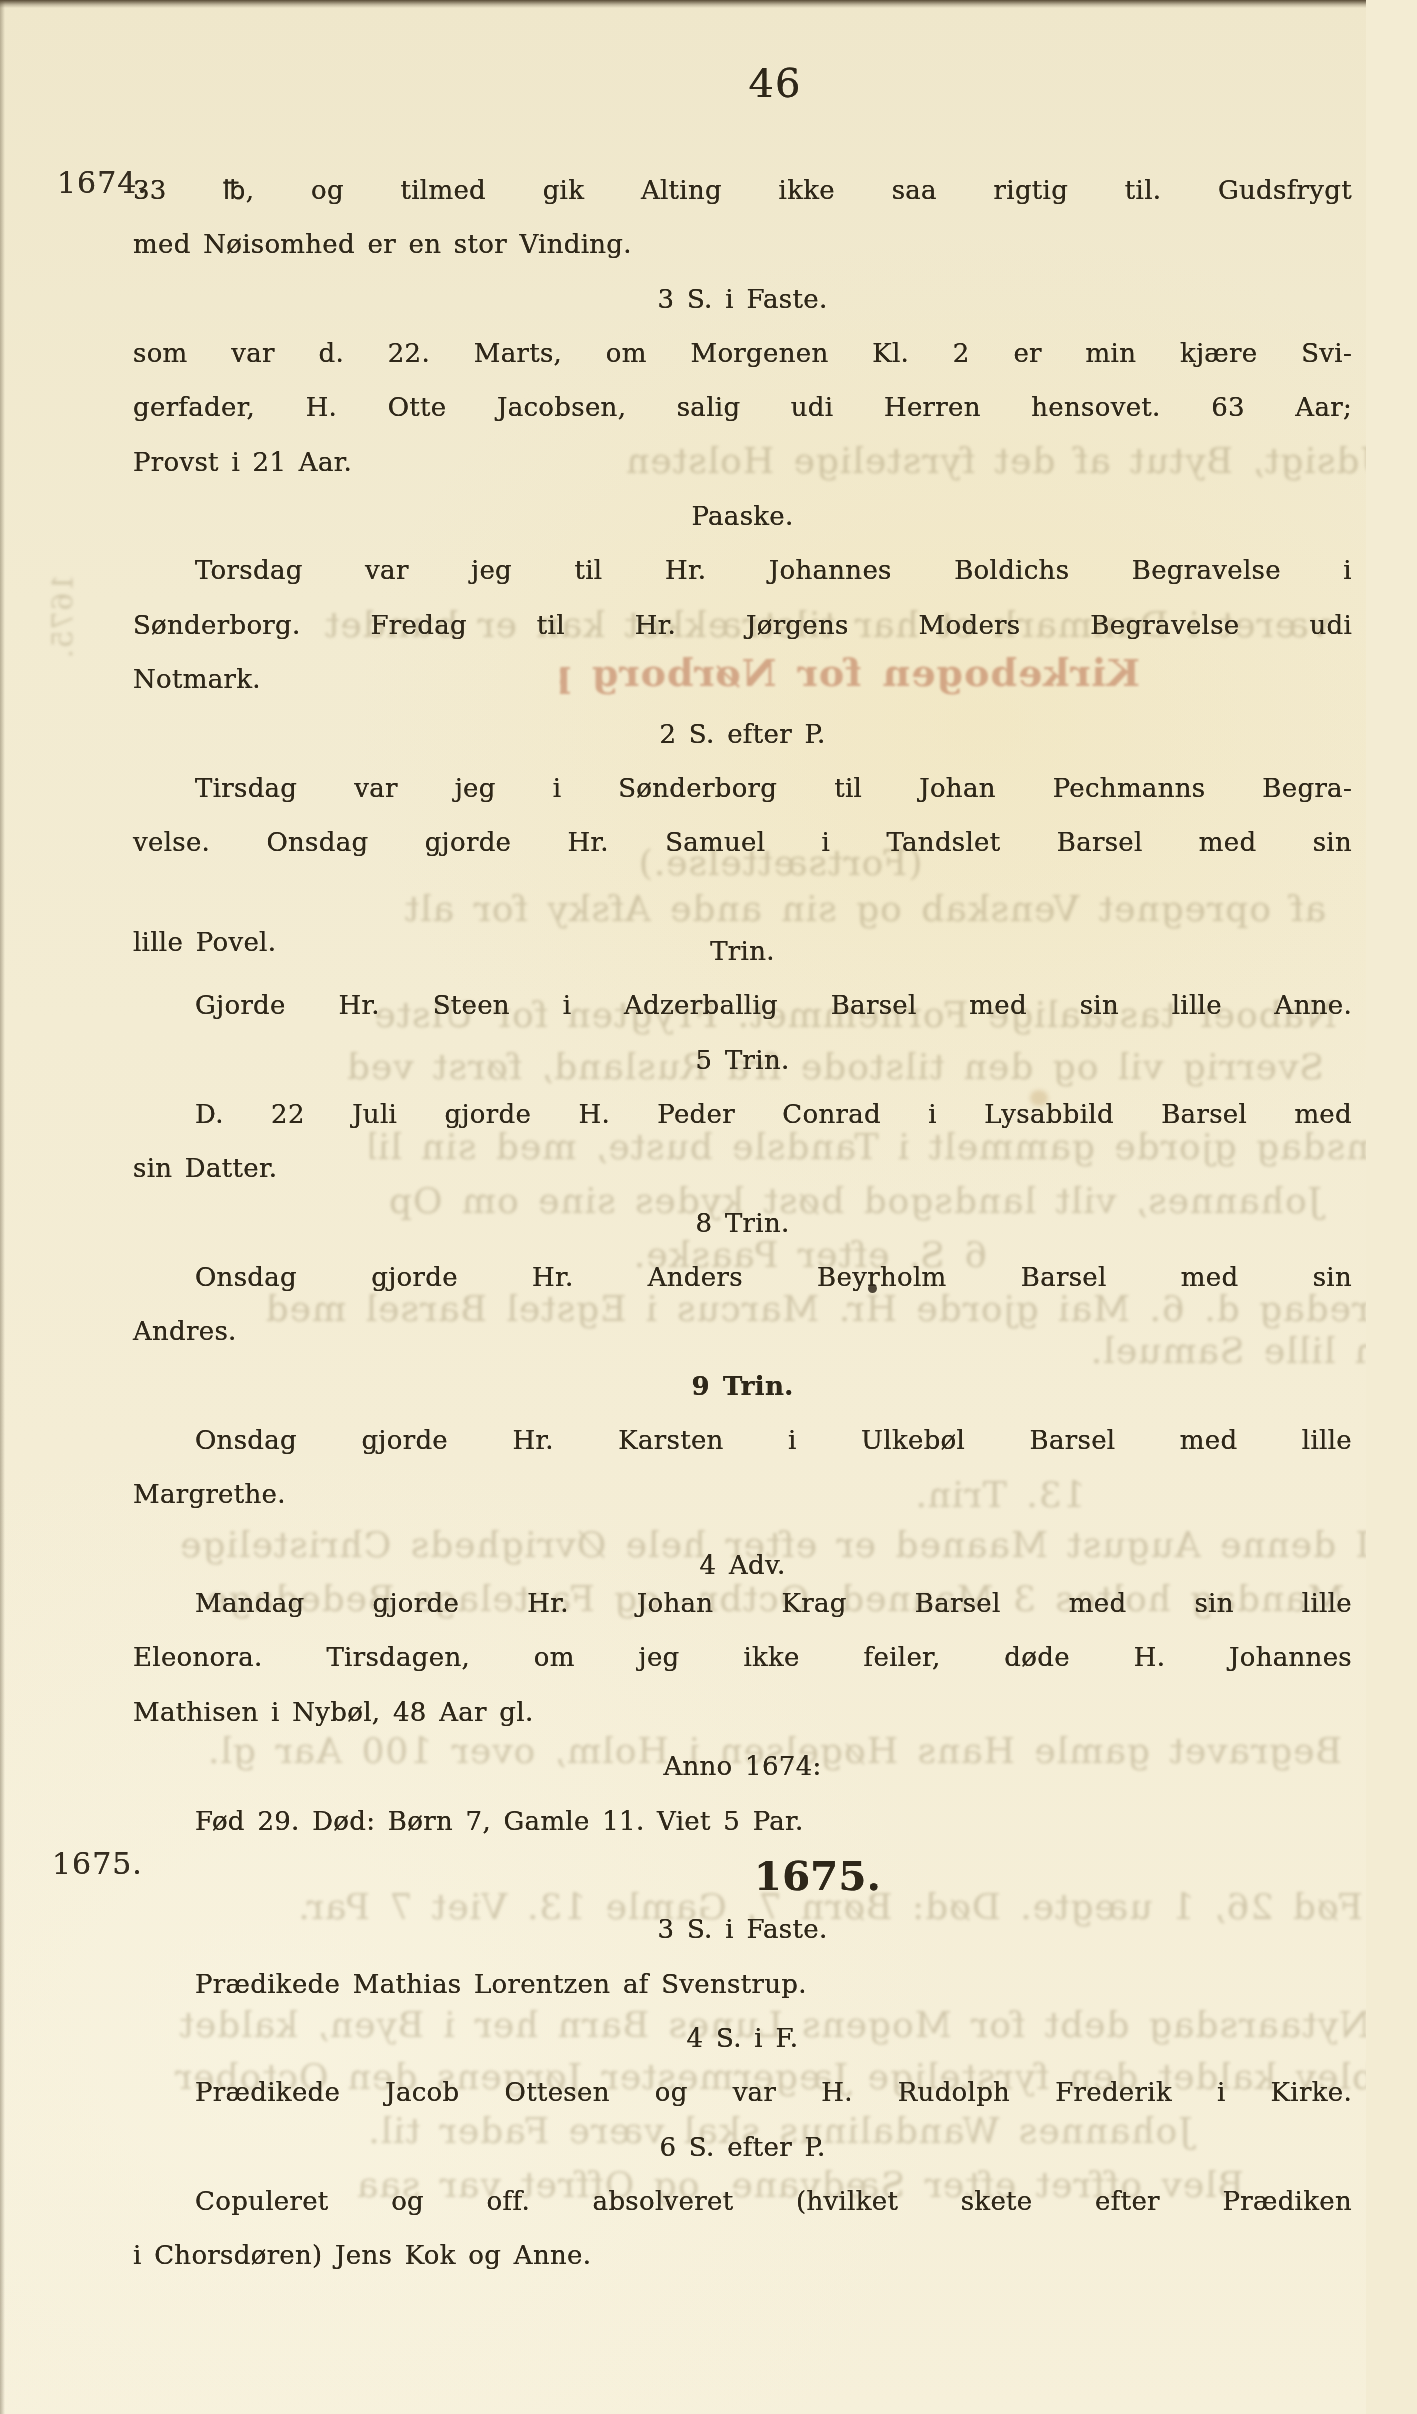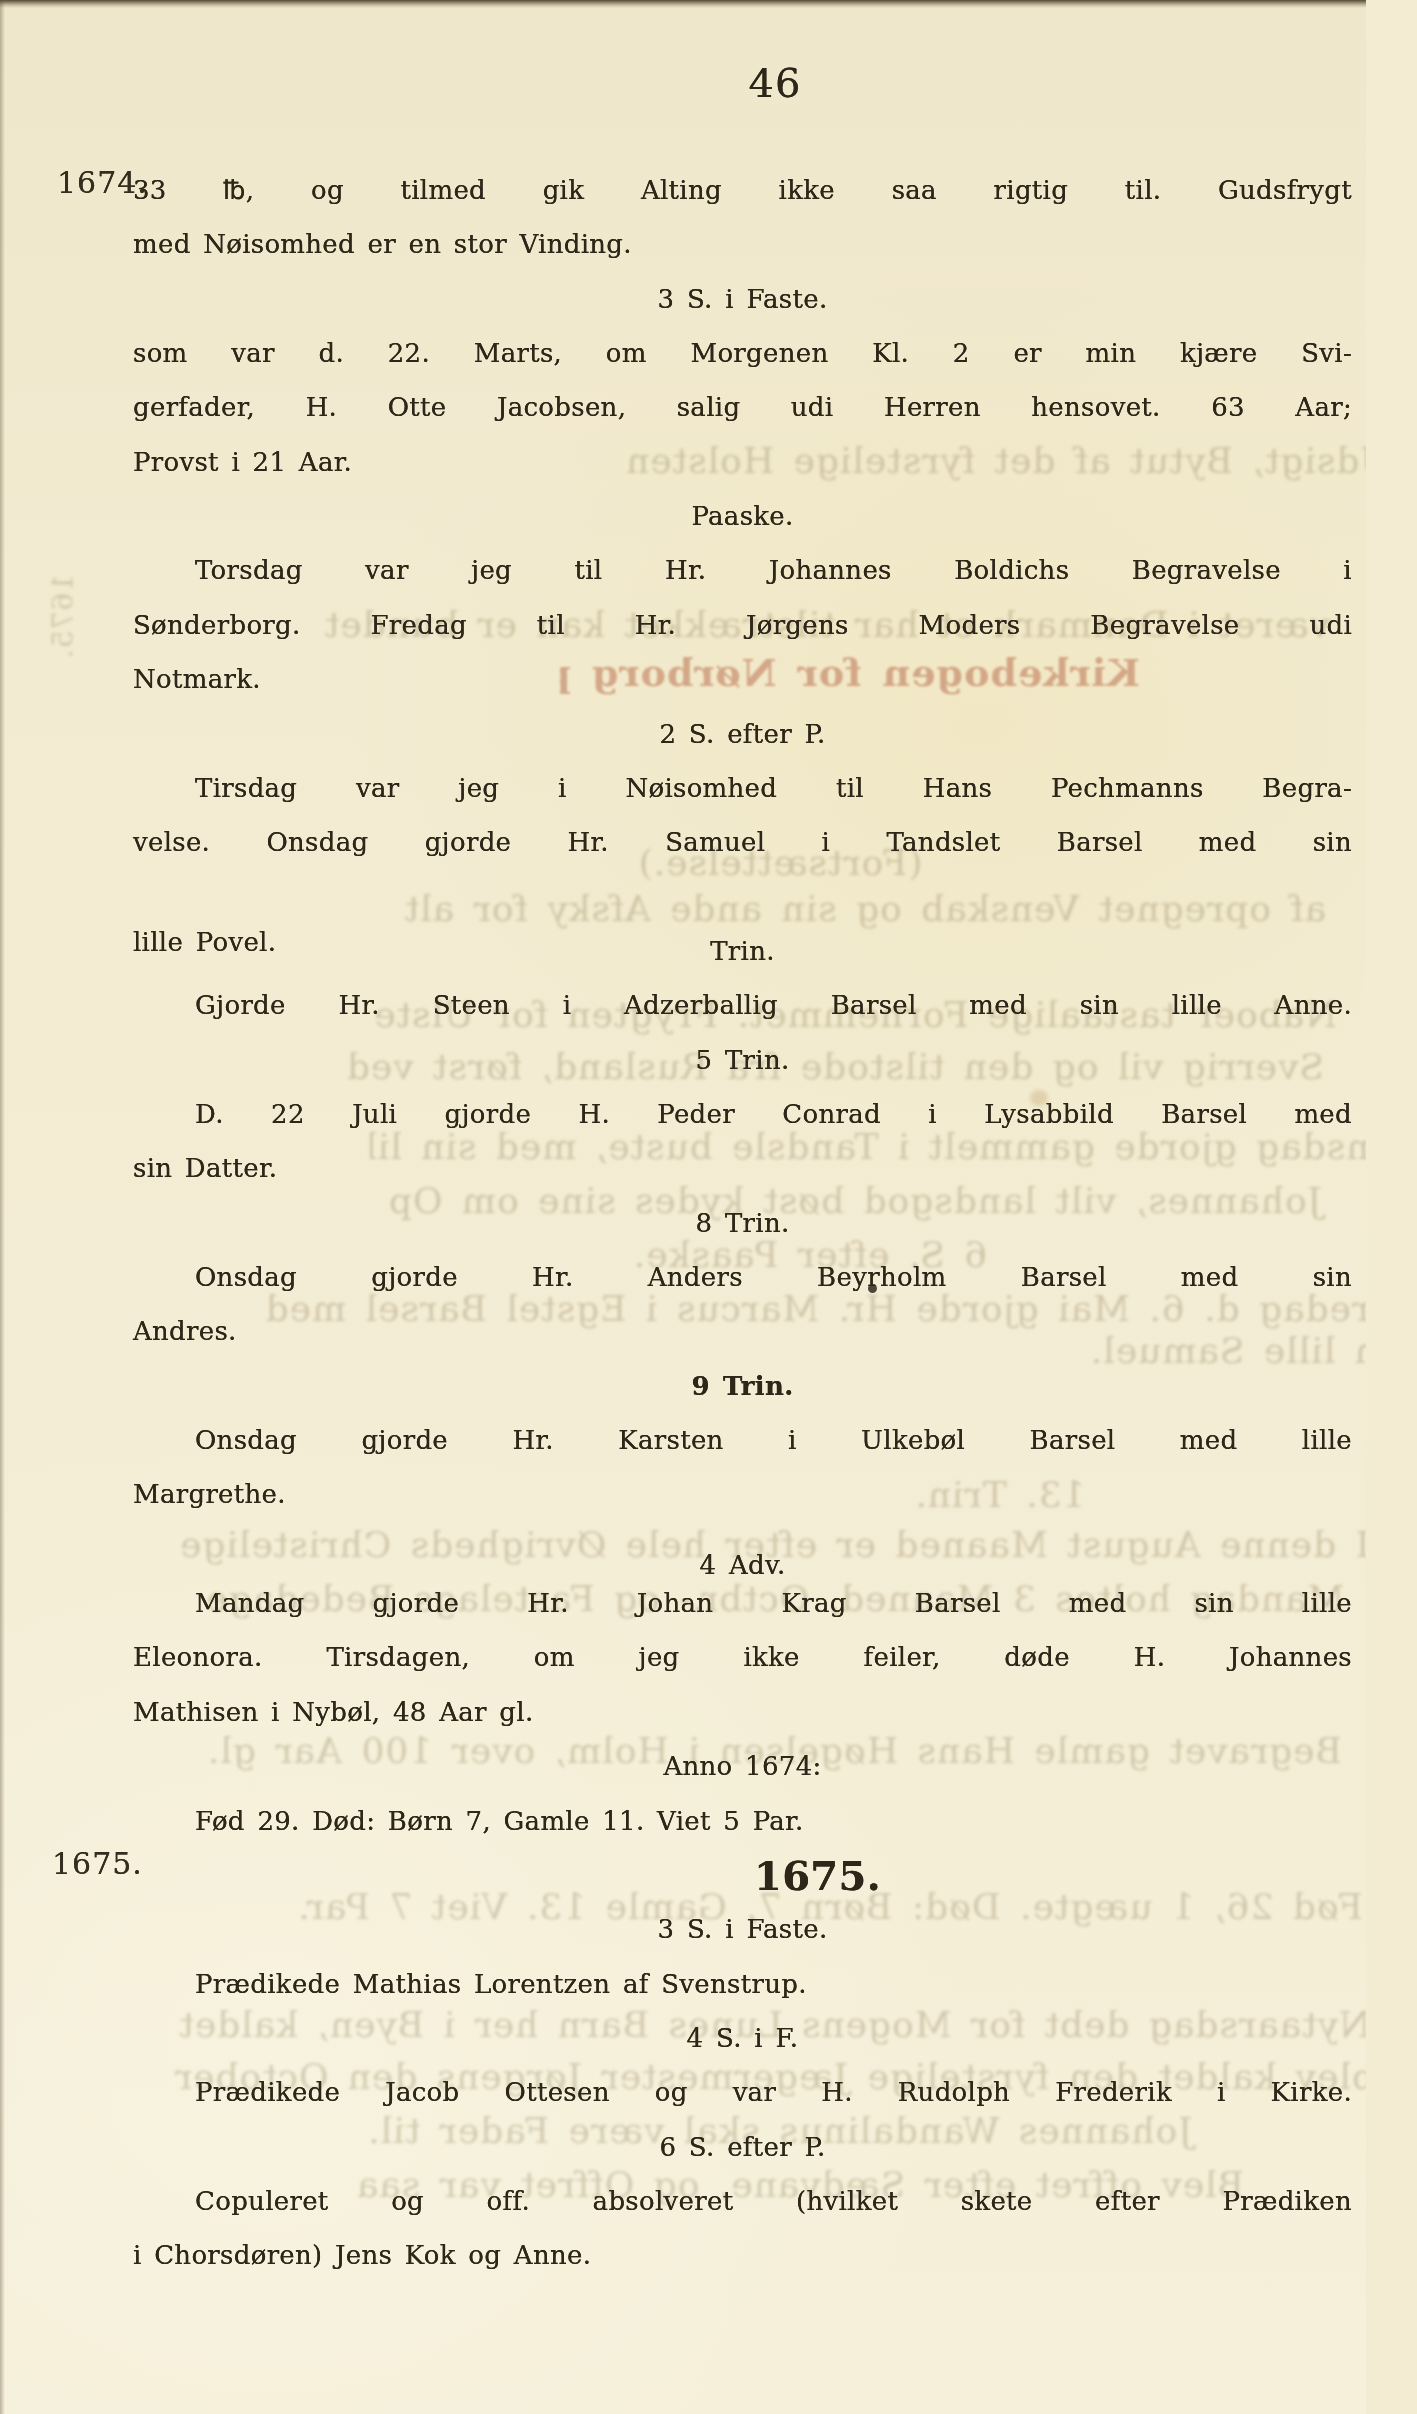--- a/index.html
+++ b/index.html
@@ -102,21 +102,21 @@
       <div class="ln " style="top: 217px;">med Nøisomhed er en stor Vinding.</div>
       <div class="ln c" style="top: 272px;">3 S. i Faste.</div>
       <div class="ln j" style="top: 326px;">som var d. 22. Marts, om Morgenen Kl. 2 er min kjære Svi-</div>
       <div class="ln j" style="top: 380px;">gerfader, H. Otte Jacobsen, salig udi Herren hensovet. 63 Aar;</div>
       <div class="ln " style="top: 435px;">Provst i 21 Aar.</div>
       <div class="ln c" style="top: 489px;">Paaske.</div>
       <div class="ln j ind" style="top: 543px;">Torsdag var jeg til Hr. Johannes Boldichs Begravelse i</div>
       <div class="ln j" style="top: 598px;">Sønderborg. Fredag til Hr. Jørgens Moders Begravelse udi</div>
       <div class="ln " style="top: 652px;">Notmark.</div>
       <div class="ln c" style="top: 707px;">2 S. efter P.</div>
-      <div class="ln j ind" style="top: 761px;">Tirsdag var jeg i Nøisomhed til Hans Pechmanns Begra-</div>
+      <div class="ln j ind" style="top: 761px;">Tirsdag var jeg i Sønderborg til Johan Pechmanns Begra-</div>
       <div class="ln j" style="top: 815px;">velse. Onsdag gjorde Hr. Samuel i Tandslet Barsel med sin</div>
       <div class="ln " style="top: 887px; margin-top: 28px;">lille Povel.</div>
       <div class="ln c" style="top: 924px;">Trin.</div>
       <div class="ln j ind" style="top: 978px;">Gjorde Hr. Steen i Adzerballig Barsel med sin lille Anne.</div>
       <div class="ln c" style="top: 1033px;">5 Trin.</div>
       <div class="ln j ind" style="top: 1087px;">D. 22 Juli gjorde H. Peder Conrad i Lysabbild Barsel med</div>
       <div class="ln " style="top: 1141px;">sin Datter.</div>
       <div class="ln c" style="top: 1196px;">8 Trin.</div>
       <div class="ln j ind" style="top: 1250px;">Onsdag gjorde Hr. Anders Beyrholm Barsel med sin</div>
       <div class="ln " style="top: 1304px;">Andres.</div>

